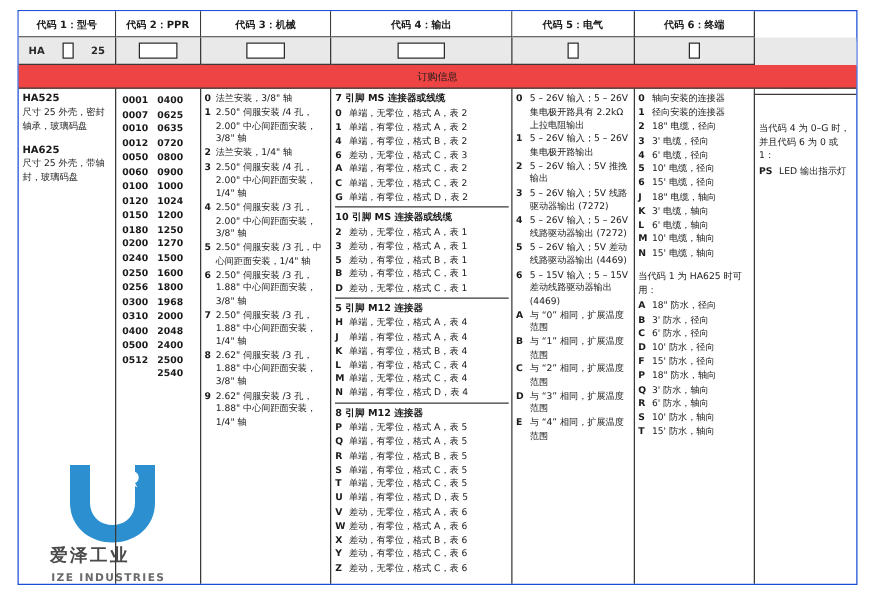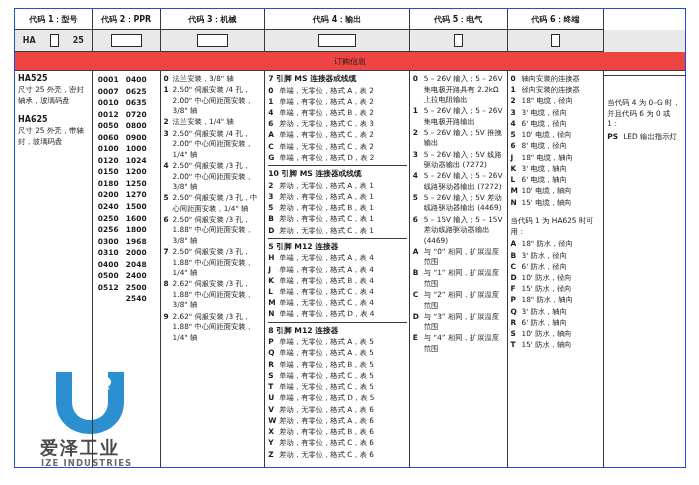--- a/index.html
+++ b/index.html
@@ -26,21 +26,21 @@
   .watermark {
     position: absolute;
     left: 36px; top: 368px;
     width: 160px; height: 112px;
     z-index: 0;
     pointer-events: none;
   }
   .wm-mark { position: absolute; left: 18px; top: 0px; width: 72px; height: 68px; }
   .wm-cn {
     position: absolute; left: 4px; top: 68px;
-    font-size: 18px; font-weight: bold; letter-spacing: 2px;
+    font-size: 14px; font-weight: bold; letter-spacing: 2px;
     color: #4a4a4a;
     font-family: "DejaVu Sans", "Liberation Sans", sans-serif;
   }
   .wm-en {
     position: absolute; left: 5px; top: 90px;
     font-size: 8.5px; font-weight: bold; letter-spacing: 1.1px;
     color: #6a6a6a;
   }
 
   
@@ -543,21 +543,21 @@
             <div class="li">
               <span class="k k-w11">4</span>
               <span class="v">6' 电缆，径向</span>
             </div>
             <div class="li">
               <span class="k k-w11">5</span>
               <span class="v">10' 电缆，径向</span>
             </div>
             <div class="li">
               <span class="k k-w11">6</span>
-              <span class="v">8' 电缆，径向</span>
+              <span class="v">15' 电缆，径向</span>
             </div>
             <div class="li">
               <span class="k k-w11">J</span>
               <span class="v">18" 电缆，轴向</span>
             </div>
             <div class="li">
               <span class="k k-w11">K</span>
               <span class="v">3' 电缆，轴向</span>
             </div>
             <div class="li">

